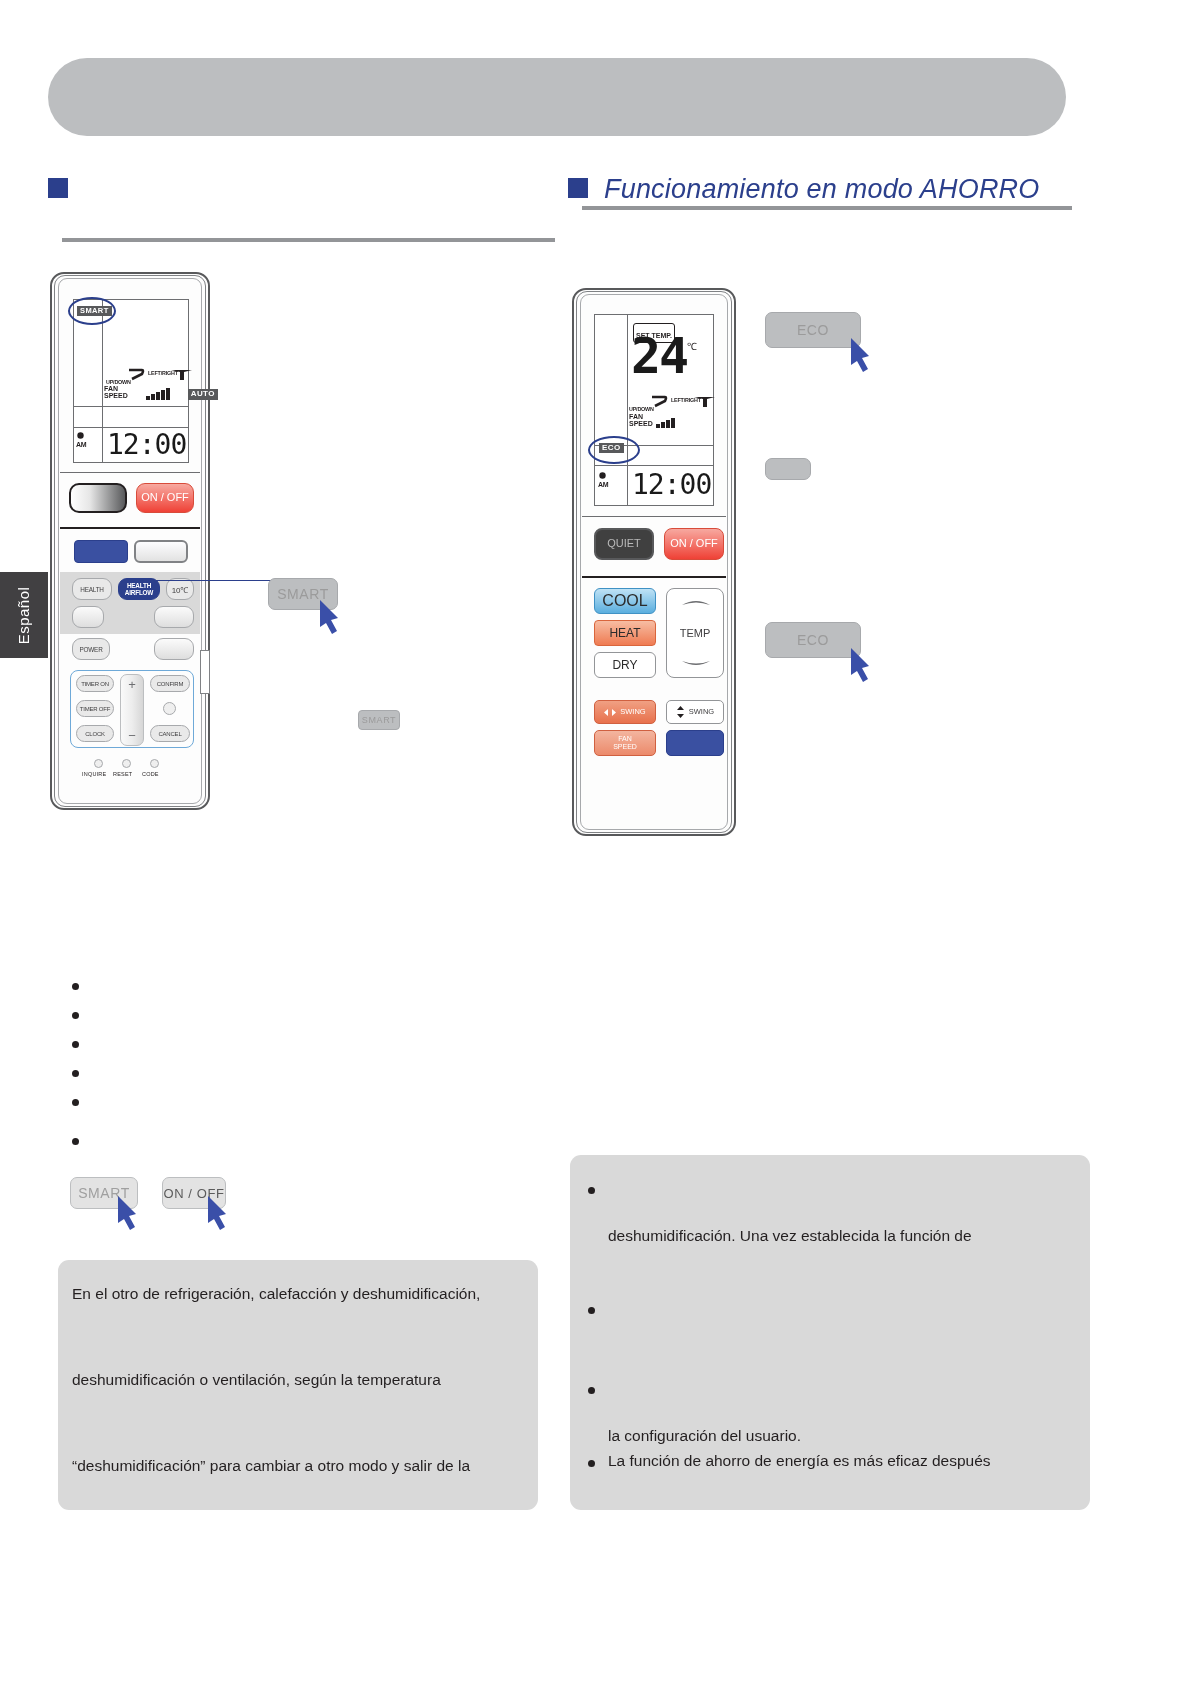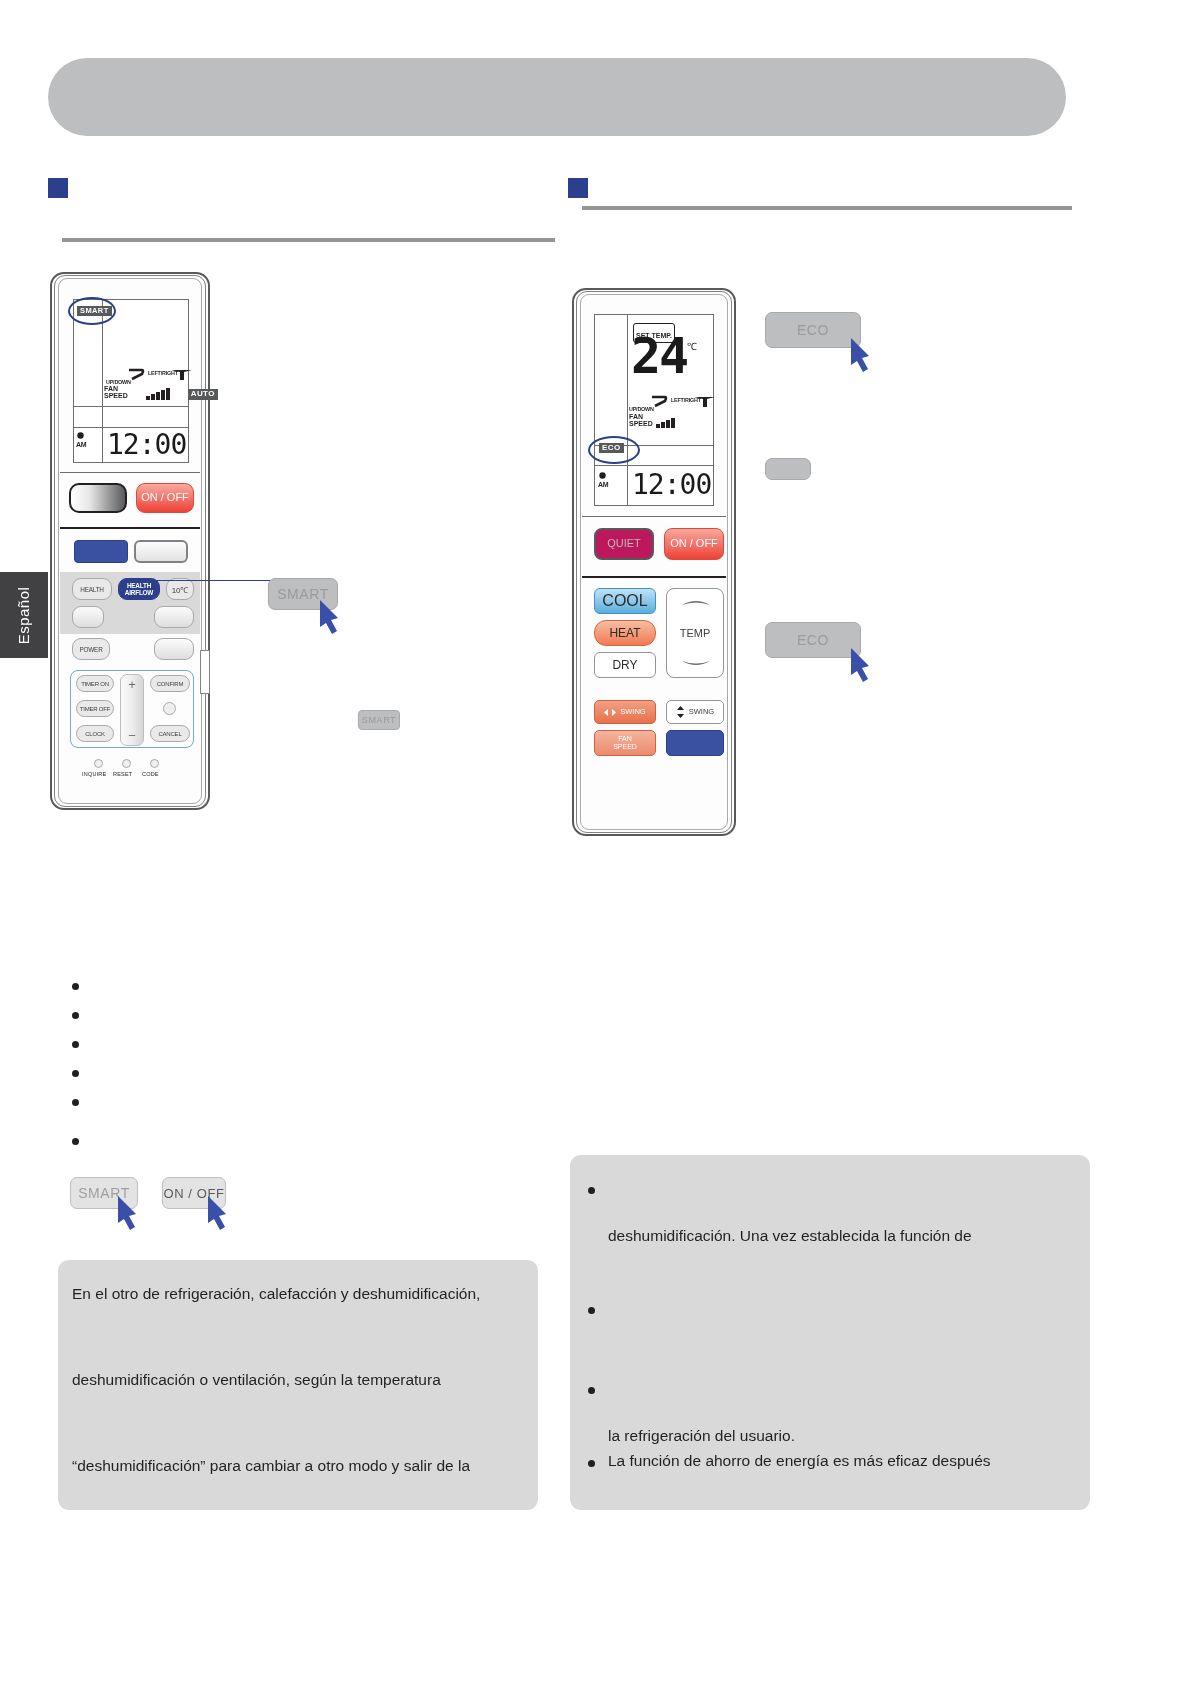--- a/index.html
+++ b/index.html
@@ -96,21 +96,21 @@
     border-color:#d84b3a; color:#fff; font-size:11px;
   }
   .btn.darkgrad{ background:linear-gradient(90deg,#ffffff 0%,#e6e6e6 35%,#58595b 100%); }
   .btn.blue{ background:#3a50a1; border-color:#2b3f8c; color:#fff; }
   .btn.cool{ background:linear-gradient(180deg,#bfe2f5,#5aaede); border-color:#3f91c4; color:#2b2b2b; font-size:16px;}
   .btn.heat{ background:linear-gradient(180deg,#f7bda3,#ef7b52); border-color:#d9653c; color:#2b2b2b; font-size:12px;}
   .btn.dry { background:#fff; border-color:#939598; color:#2b2b2b; font-size:12px;}
   .btn.sw-or{ background:linear-gradient(180deg,#f0a083,#e8714c); border-color:#d06040; color:#fff; font-size:7.5px;}
   .btn.fansp{ background:linear-gradient(180deg,#f3b59f,#ec8a6b); border-color:#d06040; color:#fff; font-size:7px;}
   .btn.navy{ background:#3a50a1; border-color:#2b3f8c; }
-  .btn.quiet{ background:#be185d; border:2px solid #58595b; color:#b9b9b9; font-size:11px; }
+  .btn.quiet{ background:#404040; border:2px solid #58595b; color:#b9b9b9; font-size:11px; }
 
   .pillbtn{
     position:absolute; display:flex; align-items:center; justify-content:center;
     border:1px solid #a7a9ac; border-radius:9px; background:#e9e9e9;
     font-size:6.4px; color:#414042; letter-spacing:-.2px;
   }
   .grayband{ position:absolute; background:#d9d9d9; }
   .sepline{ position:absolute; background:#231f20; height:2px; }
   .thinline{ position:absolute; background:#6d6e71; height:1px; }
 
@@ -156,21 +156,21 @@
 <div class="lang-tab">
   <span>Español</span>
 </div>
 
 <div class="sec-head" id="head-left">
   <span class="sq"></span>
   <div class="rule"></div>
 </div>
 
 <div class="sec-head" id="head-right">
-  <span class="sq"></span>
+  <span class="sq"></span><span class="ttl"><span>Funcionamiento en modo AHORRO</span></span>
   <div class="rule"></div>
 </div>
 
 <div class="remote" id="remote-left" style="left:50px; top:272px; width:160px; height:538px;">
   <div class="body"></div>
   <div class="body2"></div>
   <div class="body3"></div>
 
   <div class="lcd" style="left:23px; top:27px; width:116px; height:164px;">
     <div class="vdiv" style="left:28px;"></div>
@@ -325,21 +325,21 @@
   <div class="oval-hl" style="left:16px; top:148px; width:52px; height:28px;"></div>
 
   <div class="thinline" style="left:10px; top:228px; width:144px;"></div>
 
   <div class="btn quiet" style="left:22px; top:240px; width:60px; height:32px; border-radius:8px;">QUIET</div>
   <div class="btn onoff" style="left:92px; top:240px; width:60px; height:32px; border-radius:8px;">ON / OFF</div>
 
   <div class="sepline" style="left:10px; top:288px; width:144px;"></div>
 
   <div class="btn cool" style="left:22px; top:300px; width:62px; height:26px; border-radius:6px;">COOL</div>
-  <div class="btn heat" style="left:22px; top:332px; width:62px; height:26px; border-radius:12px;">HEAT</div>
+  <div class="btn heat" style="left:22px; top:332px; width:62px; height:26px; border-radius:4px;">HEAT</div>
   <div class="btn dry" style="left:22px; top:364px; width:62px; height:26px; border-radius:6px;">DRY</div>
 
   <div style="position:absolute; left:94px; top:300px; width:58px; height:90px; border:1px solid #939598; border-radius:8px; background:#fff;">
     <svg width="30" height="10" style="position:absolute;left:14px;top:8px;">
       <path d="M1 8 Q15 0 29 8 Q15 3 1 8 Z" fill="#6d6e71"></path>
     </svg>
     <div style="position:absolute; left:0; right:0; top:38px; text-align:center; font-size:11px; color:#414042;">TEMP</div>
     <svg width="30" height="10" style="position:absolute;left:14px;bottom:8px;">
       <path d="M1 2 Q15 10 29 2 Q15 7 1 2 Z" fill="#6d6e71"></path>
     </svg>
@@ -401,16 +401,16 @@
   <div class="ntxt" style="left:14px; top:154px;"></div>
   <div class="ntxt" style="left:14px; top:197px;">“deshumidificación” para cambiar a otro modo y salir de la</div>
 </div>
 
 <div class="note" style="left:570px; top:1155px; width:520px; height:355px;">
   <div class="bullet" style="left:18px; top:32px;"></div>
   <div class="ntxt" style="left:38px; top:72px;">deshumidificación. Una vez establecida la función de</div>
   <div class="bullet" style="left:18px; top:152px;"></div>
   <div class="ntxt" style="left:38px; top:190px;"></div>
   <div class="bullet" style="left:18px; top:232px;"></div>
-  <div class="ntxt" style="left:38px; top:272px;">la refrigeración del usuario.</div>
+  <div class="ntxt" style="left:38px; top:272px;">la configuración del usuario.</div>
   <div class="bullet" style="left:18px; top:305px;"></div>
   <div class="ntxt" style="left:38px; top:297px;">La función de ahorro de energía es más eficaz después</div>
 </div>
 
 </body></html>

